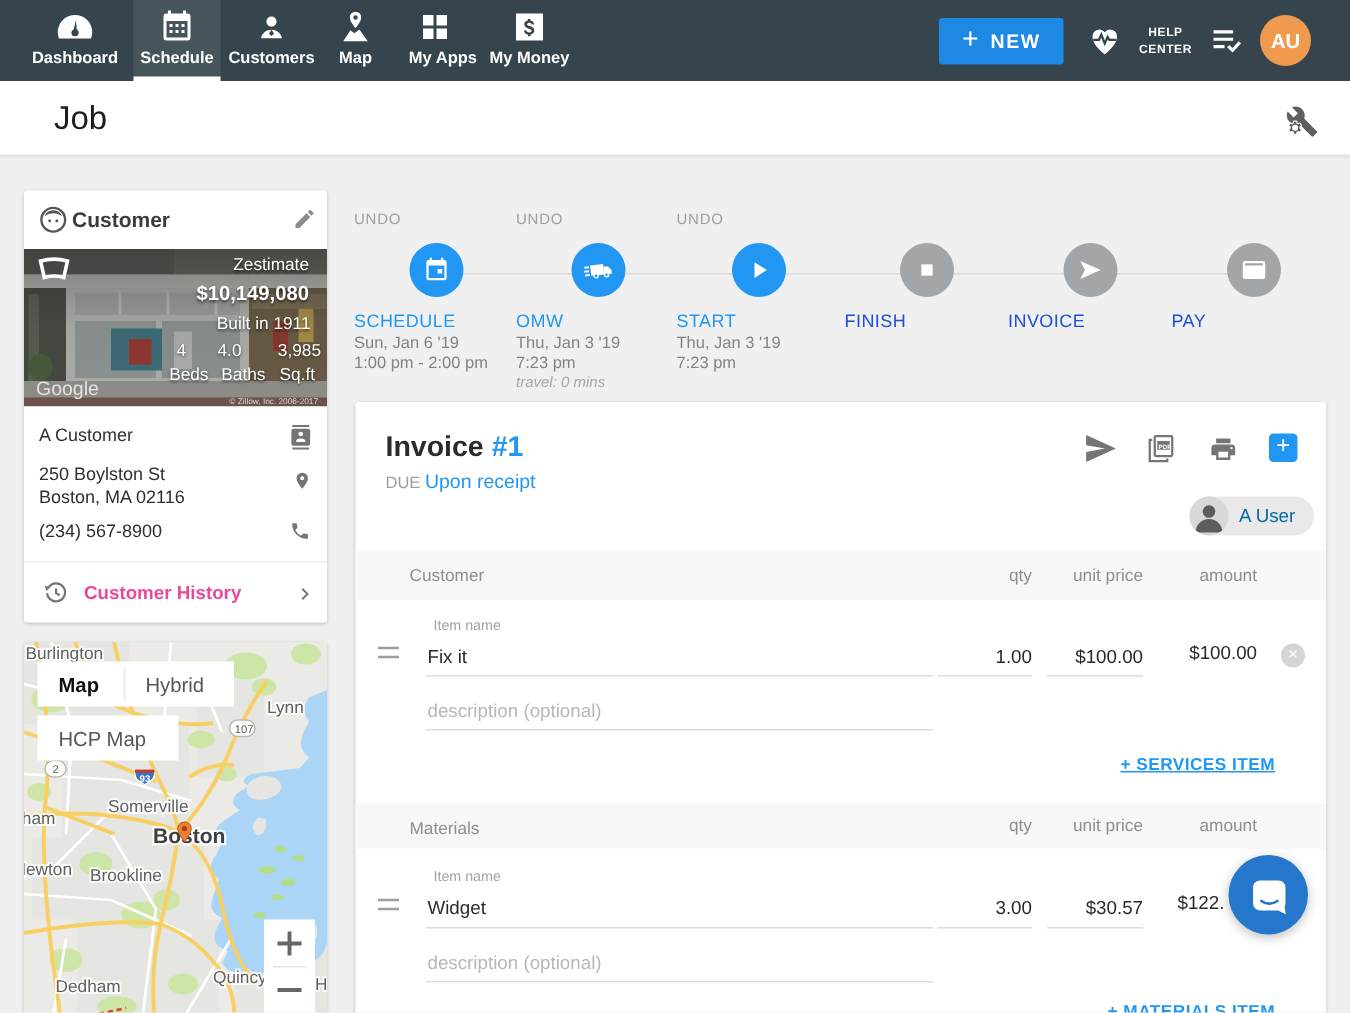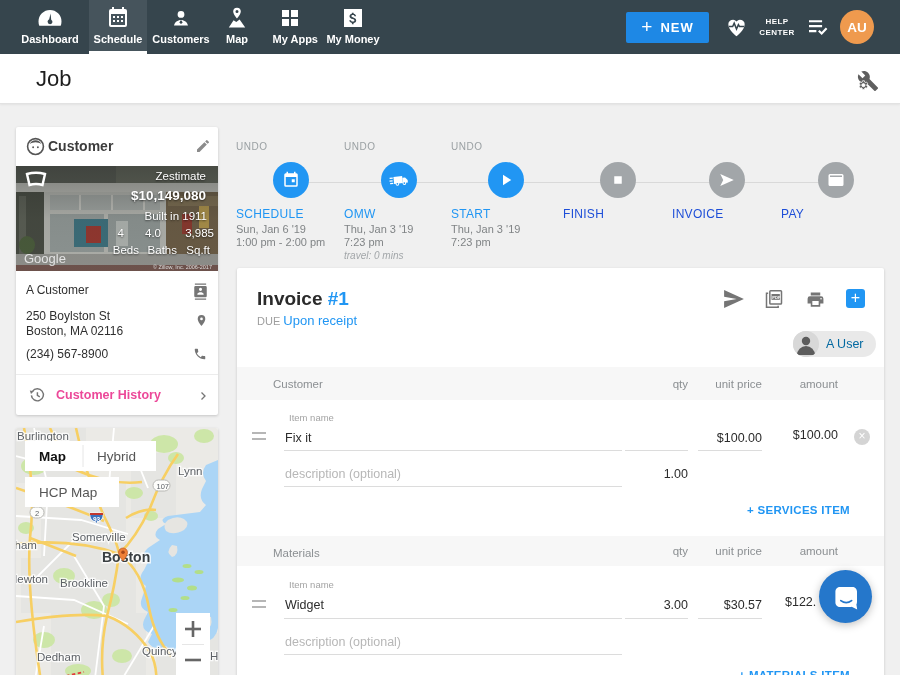--- a/index.html
+++ b/index.html
@@ -58,21 +58,21 @@
 #userpill { position:absolute; left:556px; top:63px; height:26px; border-radius:13px; background:#e9e9e9; display:flex; align-items:center; padding-right:12px; }
 #userpill .av { width:26px; height:26px; border-radius:50%; background:#dcdcdc; overflow:hidden; }
 #userpill .nm { font-size:12.5px; color:#0369a1; margin-left:7px; }
 .secthead { position:absolute; left:0; width:647px; height:33px; background:#f7f7f7; font-size:11.5px; color:#8b8f92; }
 .secthead .s1 { position:absolute; left:36px; top:10.5px; }
 .rowtxt { position:absolute; font-size:12.5px; color:#2b2b2b; }
 .num { position:absolute; font-size:12.5px; color:#2b2b2b; text-align:right; }
 .uline { position:absolute; height:1px; background:#dcdcdc; }
 .phline { position:absolute; font-size:12.5px; color:#b7b7b7; }
 .tiny { position:absolute; font-size:9.5px; color:#a3a3a3; }
-.addlink { position:absolute; font-size:11.5px; font-weight:bold; color:#2196f3; text-align:right; letter-spacing:.3px;}
+.addlink { position:absolute; font-size:11.5px; font-weight:bold; color:#2196f3; text-align:right; letter-spacing:.3px;text-decoration:underline;}
 .drag { position:absolute; width:14px; color:#9e9e9e; }
 
 #fab { position:absolute; left:819px; top:570px; width:53px; height:53px; border-radius:50%; background:#2577cb; box-shadow:0 2px 8px rgba(0,0,0,.25); display:flex; align-items:center; justify-content:center; }
 </style>
 </head>
 <body>
 
 <div id="nav">
   <div class="navitem" style="left:18px; width:64px;">
     <div class="ic">
@@ -464,21 +464,21 @@
     <div style="position:absolute; top:10.5px; left:401px; width:50px; text-align:right;">qty</div>
     <div style="position:absolute; top:10.5px; left:455px; width:70px; text-align:right;">unit price</div>
     <div style="position:absolute; top:10.5px; left:531px; width:70px; text-align:right;">amount</div>
   </div>
   <div class="tiny" style="left:52px; top:144px;">Item name</div>
   <div class="drag" style="left:15px; top:160px;"><svg width="14" height="12" viewBox="0 0 14 12">
         <path stroke="#9e9e9e" stroke-width="1.7" d="M0 3h14M0 9h14"></path>
       </svg></div>
   <div class="rowtxt" style="left:48px; top:163px;">Fix it</div>
   <div class="uline" style="left:47px; top:182px; width:338px;"></div>
-  <div class="num" style="left:391px; top:163px; width:60px;margin-top:36px;">1.00</div>
+  <div class="num" style="left:391px; top:163px; width:60px;">1.00</div>
   <div class="uline" style="left:388px; top:182px; width:63px;"></div>
   <div class="num" style="left:461px; top:163px; width:64px;">$100.00</div>
   <div class="uline" style="left:461px; top:182px; width:64px;"></div>
   <div class="num" style="left:537px; top:160px; width:64px;">$100.00</div>
   <div class="abs" style="left:617px; top:161px; width:16px; height:16px; border-radius:50%; background:#d4d4d4; color:#fff; text-align:center; font-size:12px; line-height:15px;">×</div>
   <div class="phline" style="left:48px; top:199px;">description (optional)</div>
   <div class="uline" style="left:47px; top:218px; width:338px;"></div>
   <div class="addlink" style="left:453px; top:236px; width:160px;">+ SERVICES ITEM</div>
 
   <div class="secthead" style="top:268px; height:30px;">

